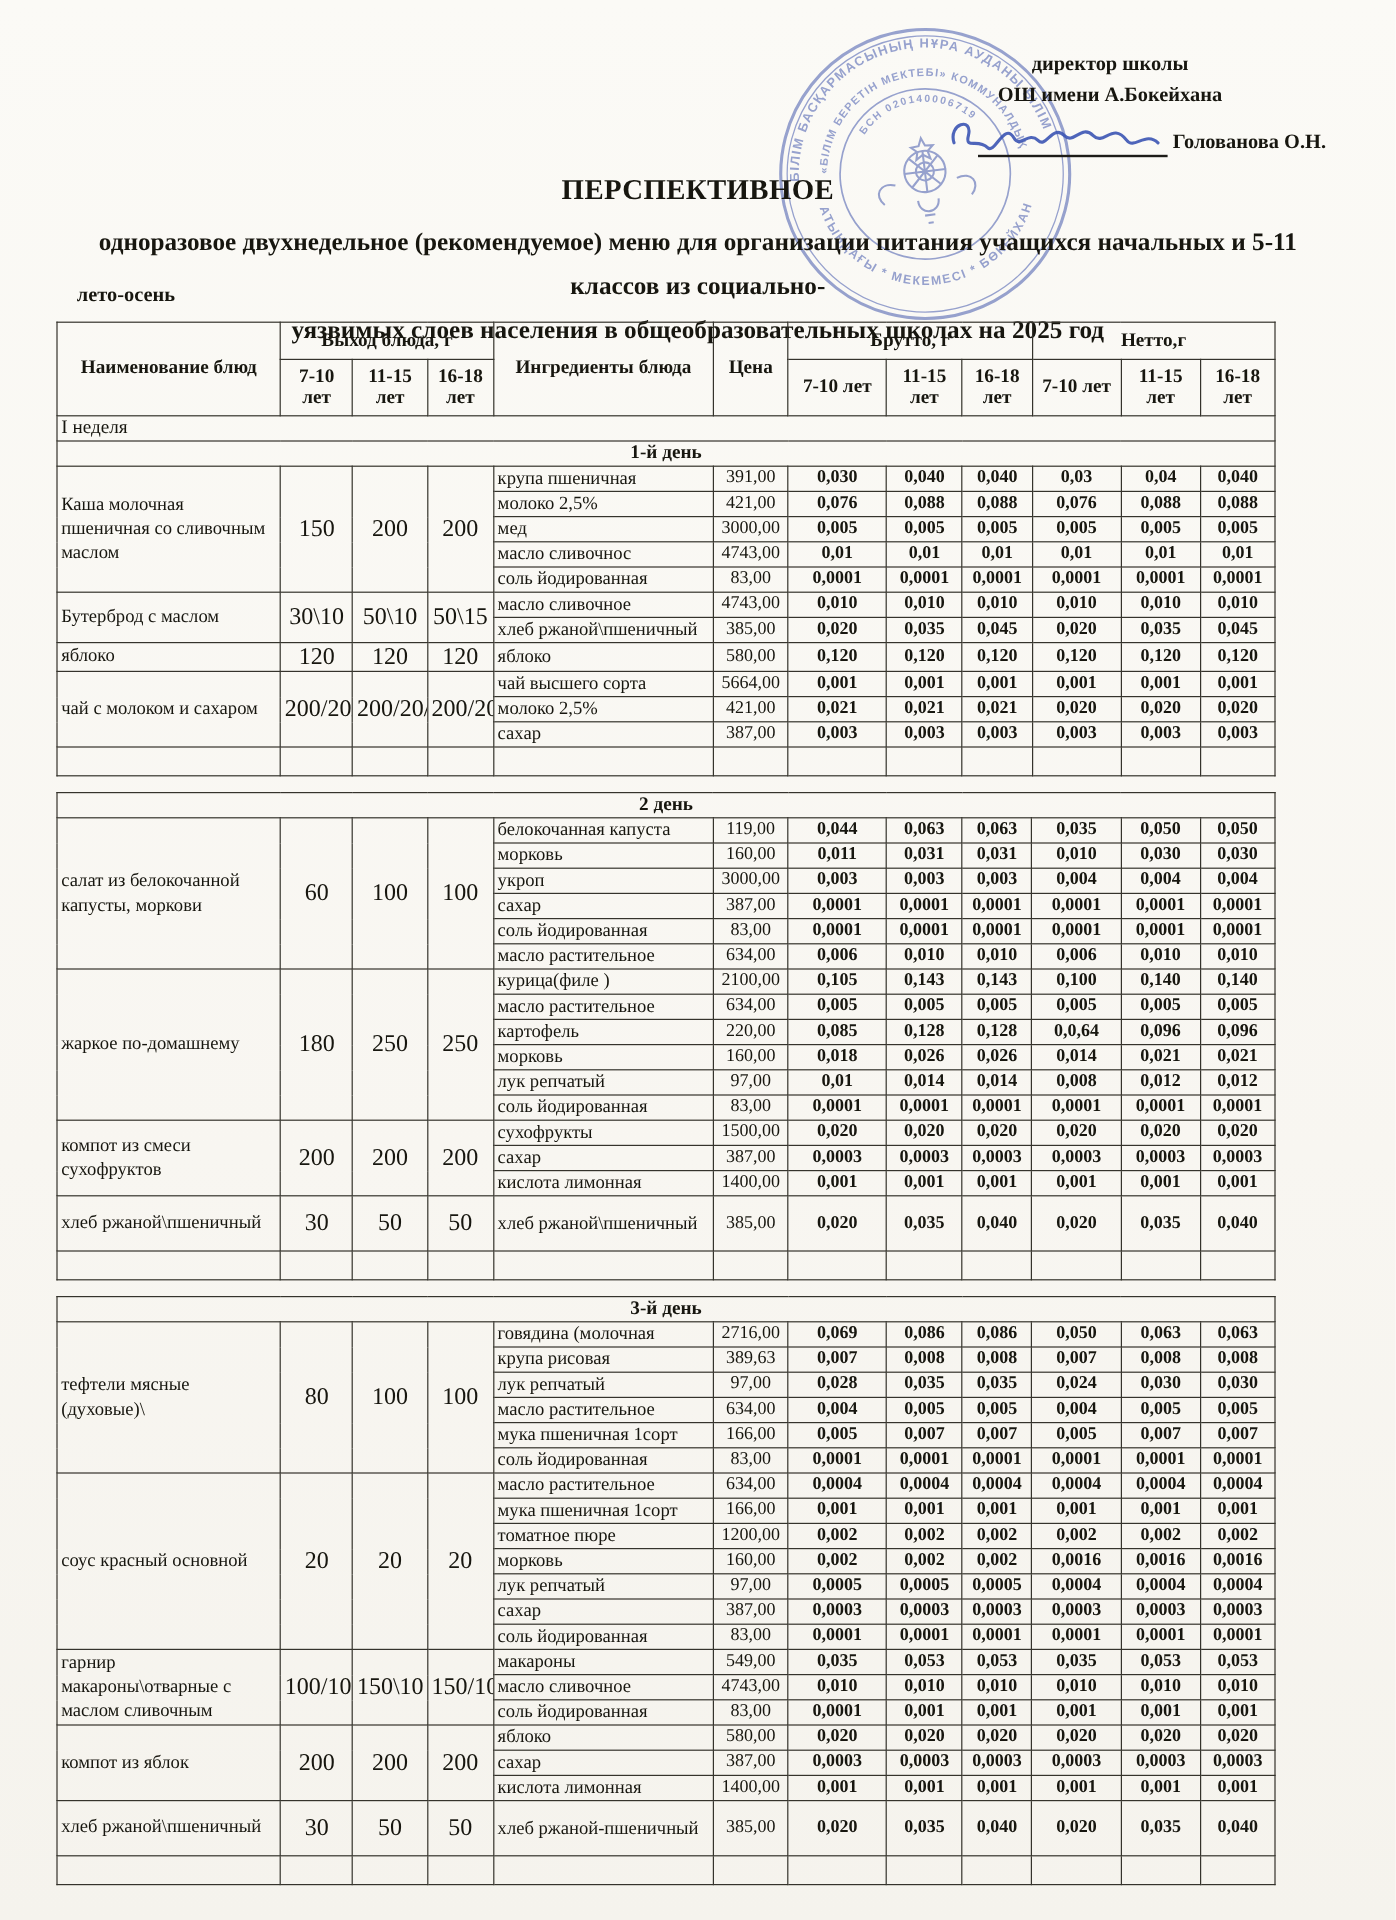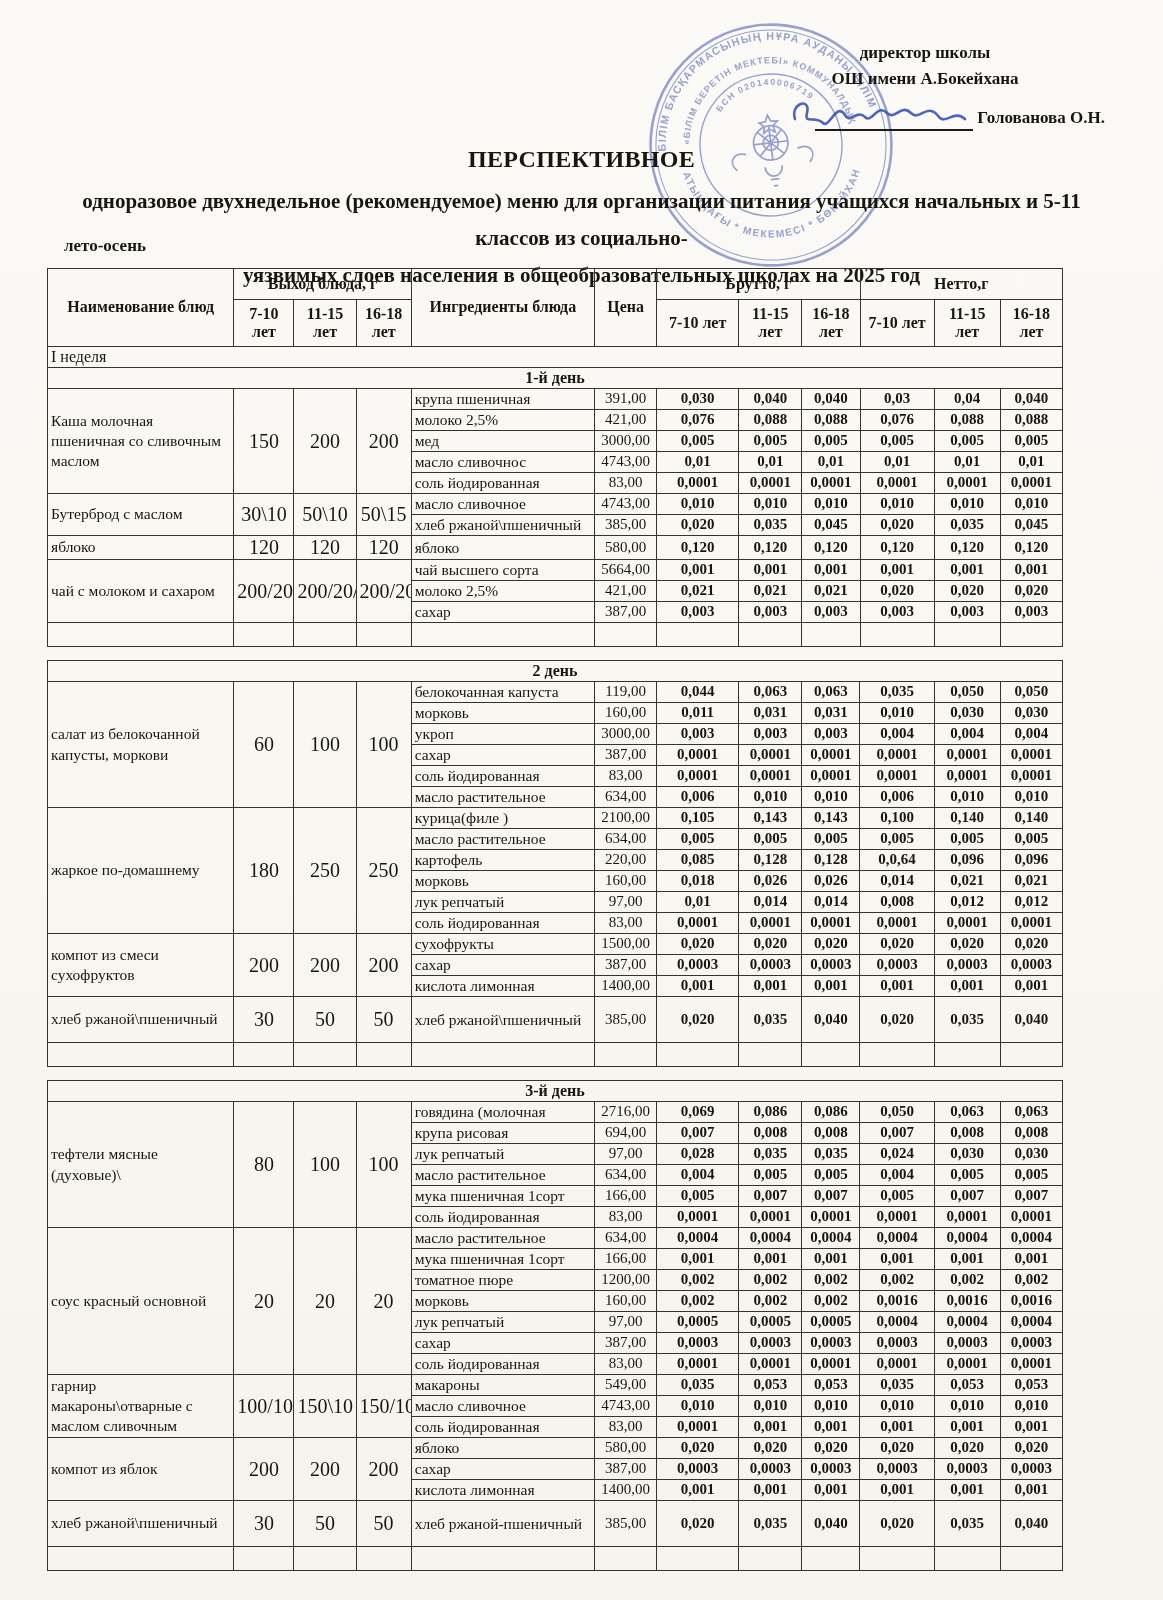--- a/index.html
+++ b/index.html
@@ -535,21 +535,21 @@
             <td class="price">2716,00</td>
             <td class="val">0,069</td>
             <td class="val">0,086</td>
             <td class="val">0,086</td>
             <td class="val">0,050</td>
             <td class="val">0,063</td>
             <td class="val">0,063</td>
           </tr>
           <tr>
             <td class="ing">крупа рисовая</td>
-            <td class="price">694,00</td>
+            <td class="price">389,63</td>
             <td class="val">0,007</td>
             <td class="val">0,008</td>
             <td class="val">0,008</td>
             <td class="val">0,007</td>
             <td class="val">0,008</td>
             <td class="val">0,008</td>
           </tr>
           <tr>
             <td class="ing">лук репчатый</td>
             <td class="price">97,00</td>

